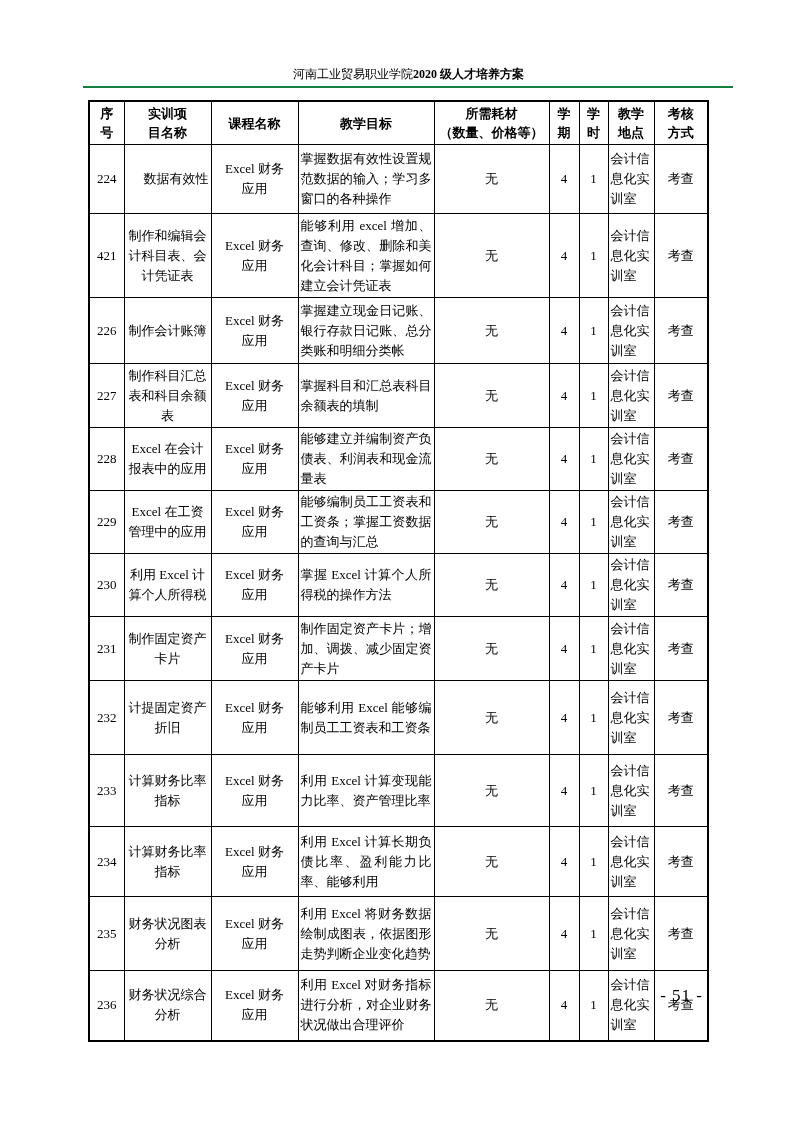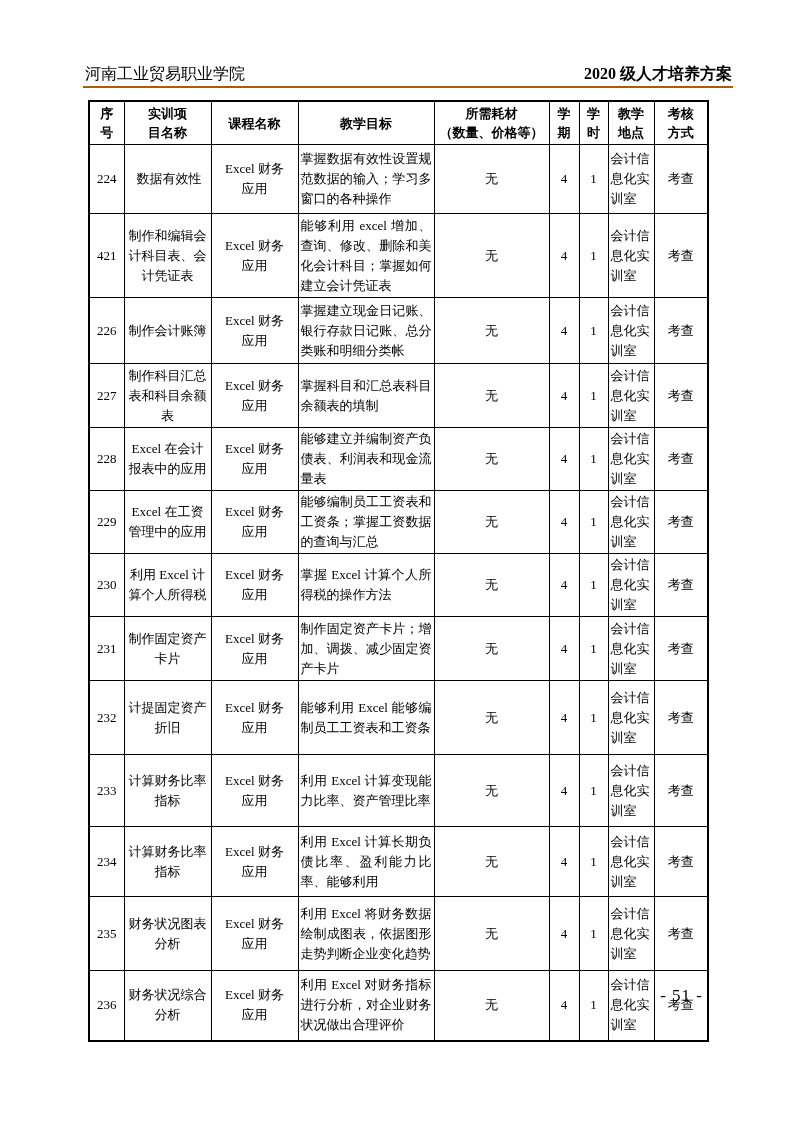--- a/index.html
+++ b/index.html
@@ -14,25 +14,25 @@
   }
   .page { position: absolute; inset: 0; }
 
   
   .page-header {
     position: absolute;
     left: 83px;
     top: 66px;
     width: 650px;
     display: flex;
-    justify-content: space-between;
+    justify-content: center;
     align-items: flex-end;
-    font-size: 16px;
+    font-size: 12px;
     line-height: 16px;
-    border-bottom: 2px solid #a16207;
+    border-bottom: 2px solid #15803d;
     padding-bottom: 4px;
   }
   .page-header .hl { padding-left: 2px; }
   .page-header .hr { padding-right: 1px; font-weight: bold; }
 
   
   table.schedule {
     position: absolute;
     left: 88px;
     top: 100px;
@@ -55,21 +55,21 @@
     white-space: pre-line;
     line-height: 19px;
     padding: 2px 1px;
   }
   .c-seq     { text-align: center; }
   .c-name    { text-align: center; padding: 1px 3px; }
   .c-course  { text-align: center; white-space: pre-line; padding: 1px 3px; }
   .c-obj     { text-align: justify; padding: 1px 3px; }
   .c-cons, .c-sem, .c-hrs, .c-assess { text-align: center; }
   .c-loc     { text-align: left; padding: 1px 2px; }
-  tbody tr:first-child .c-name { text-align: left; padding-left: 12px; }
+  tbody tr:first-child .c-name { text-align: right; padding-left: 12px; }
 
   
   .page-footer {
     position: absolute;
     top: 986px;
     right: 90px;
     font-size: 17px;
     letter-spacing: 1px;
   }
 </style>

